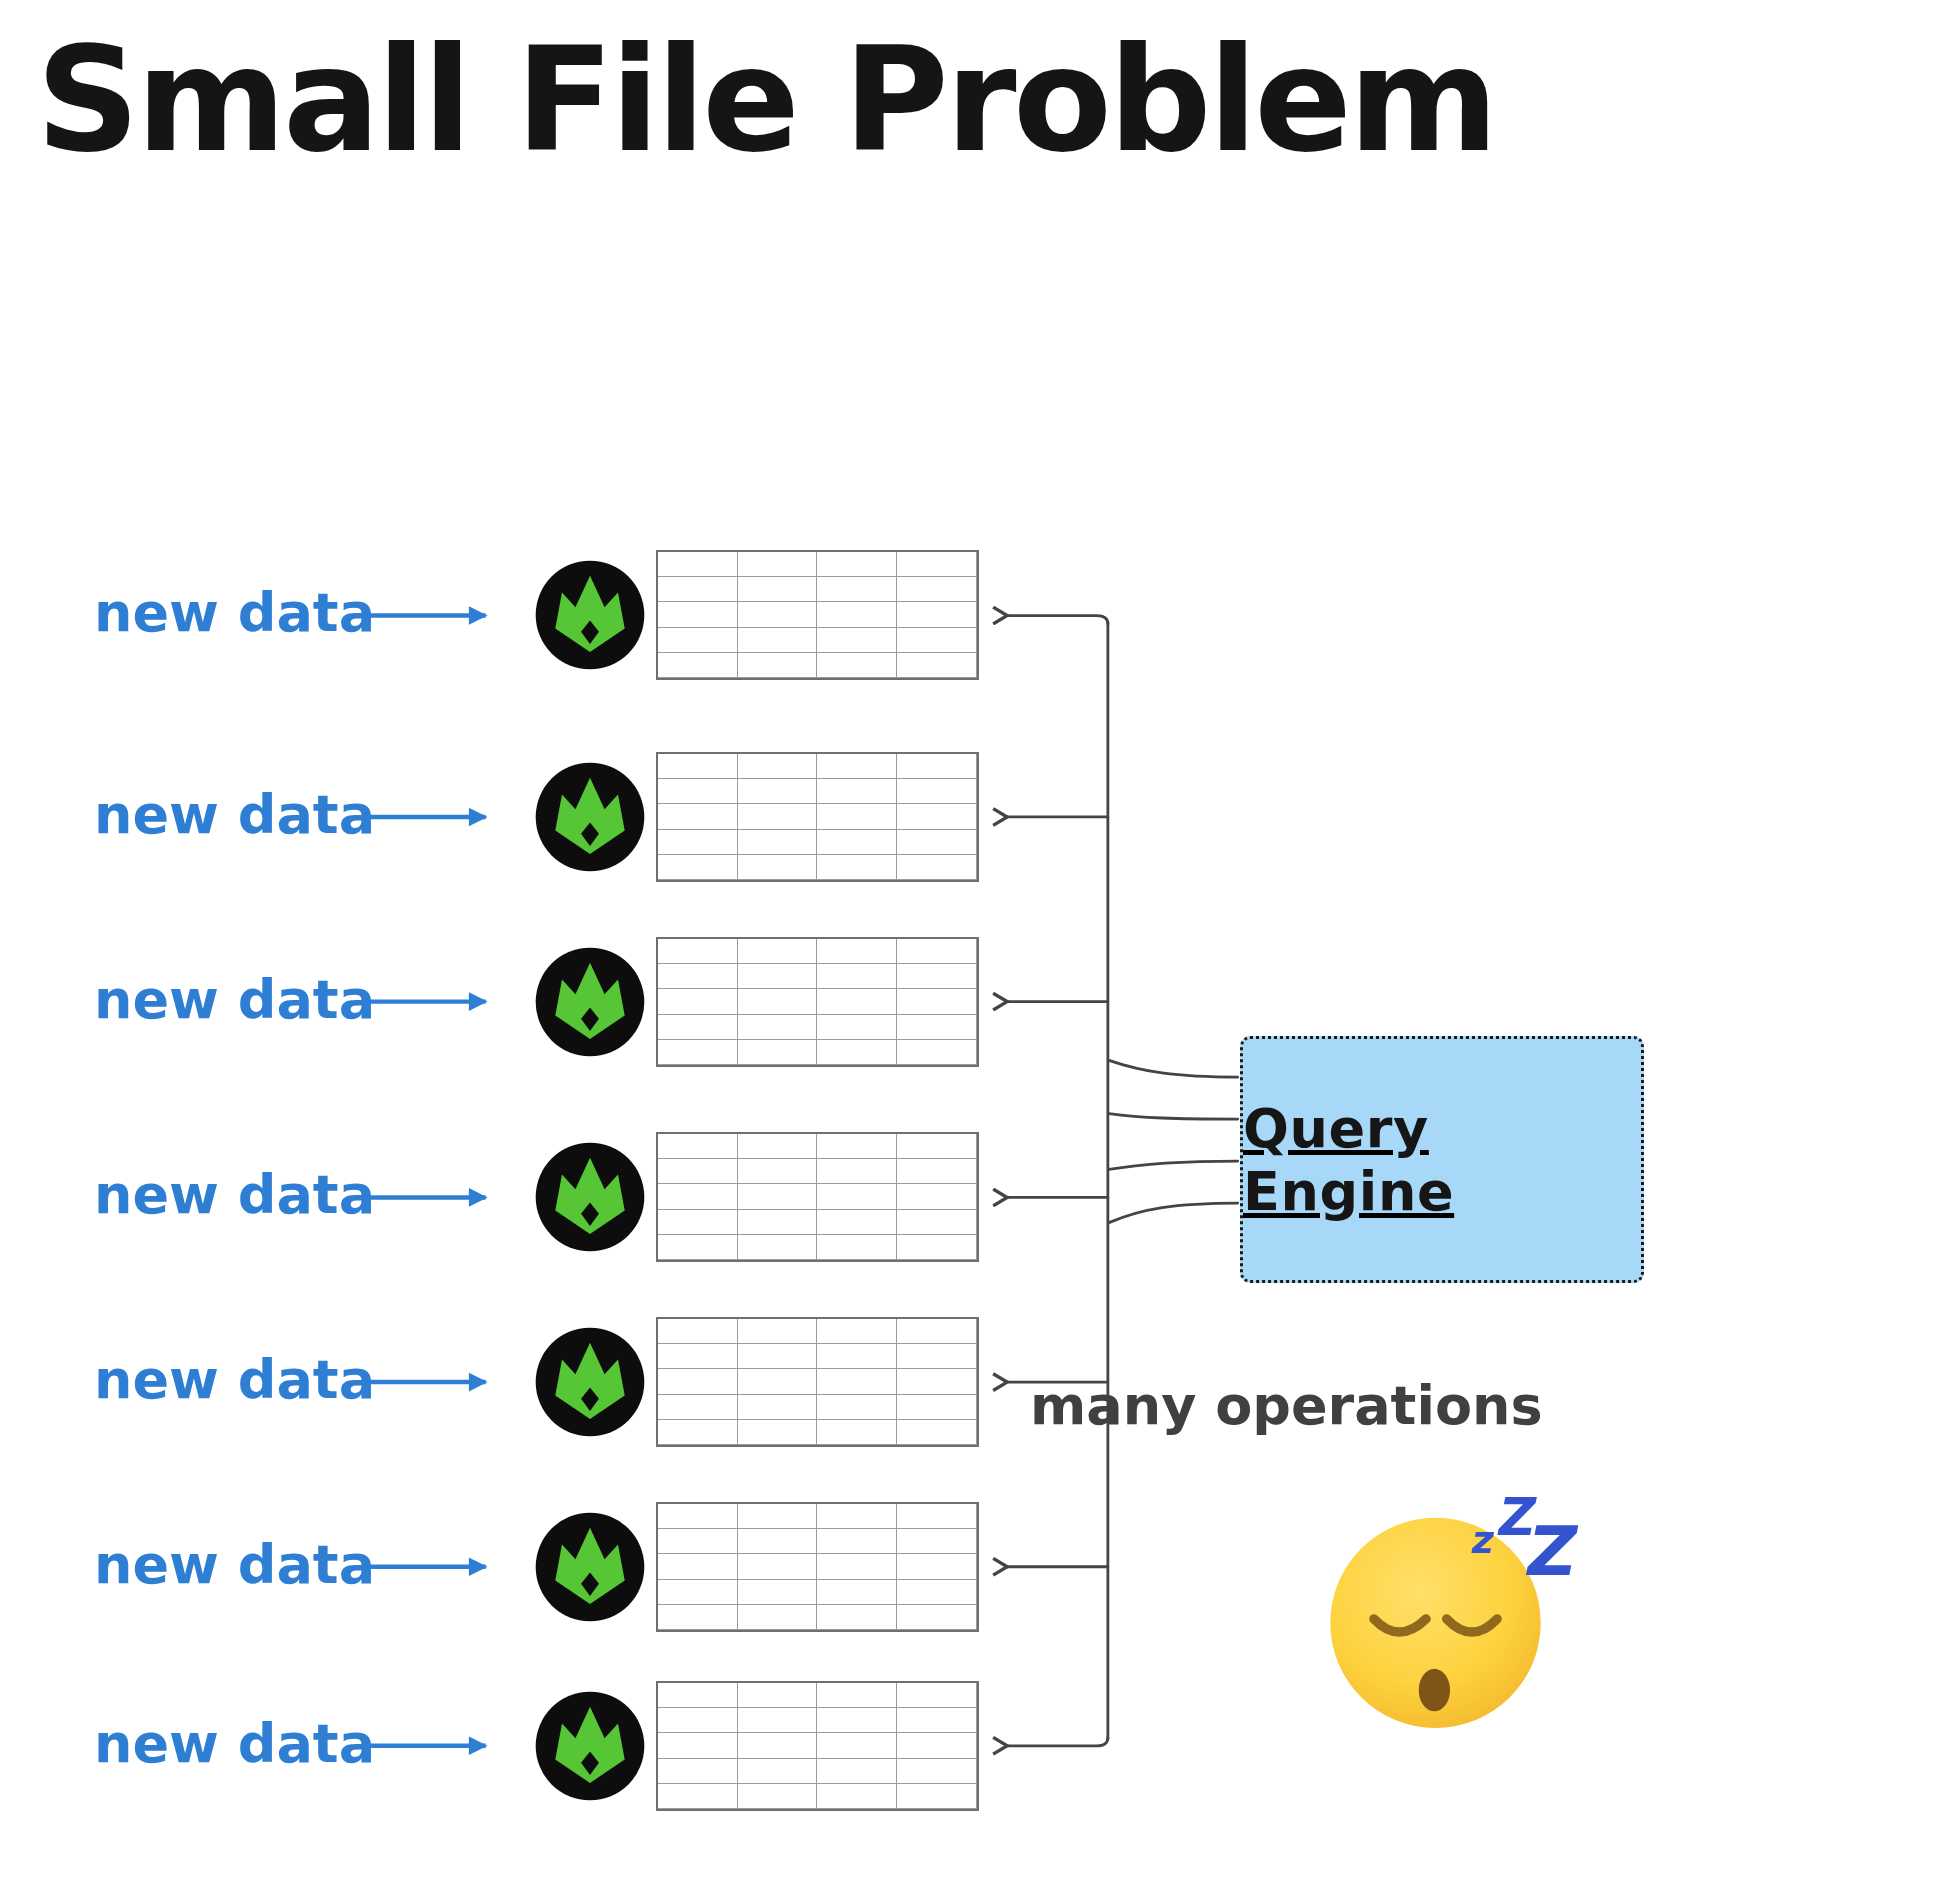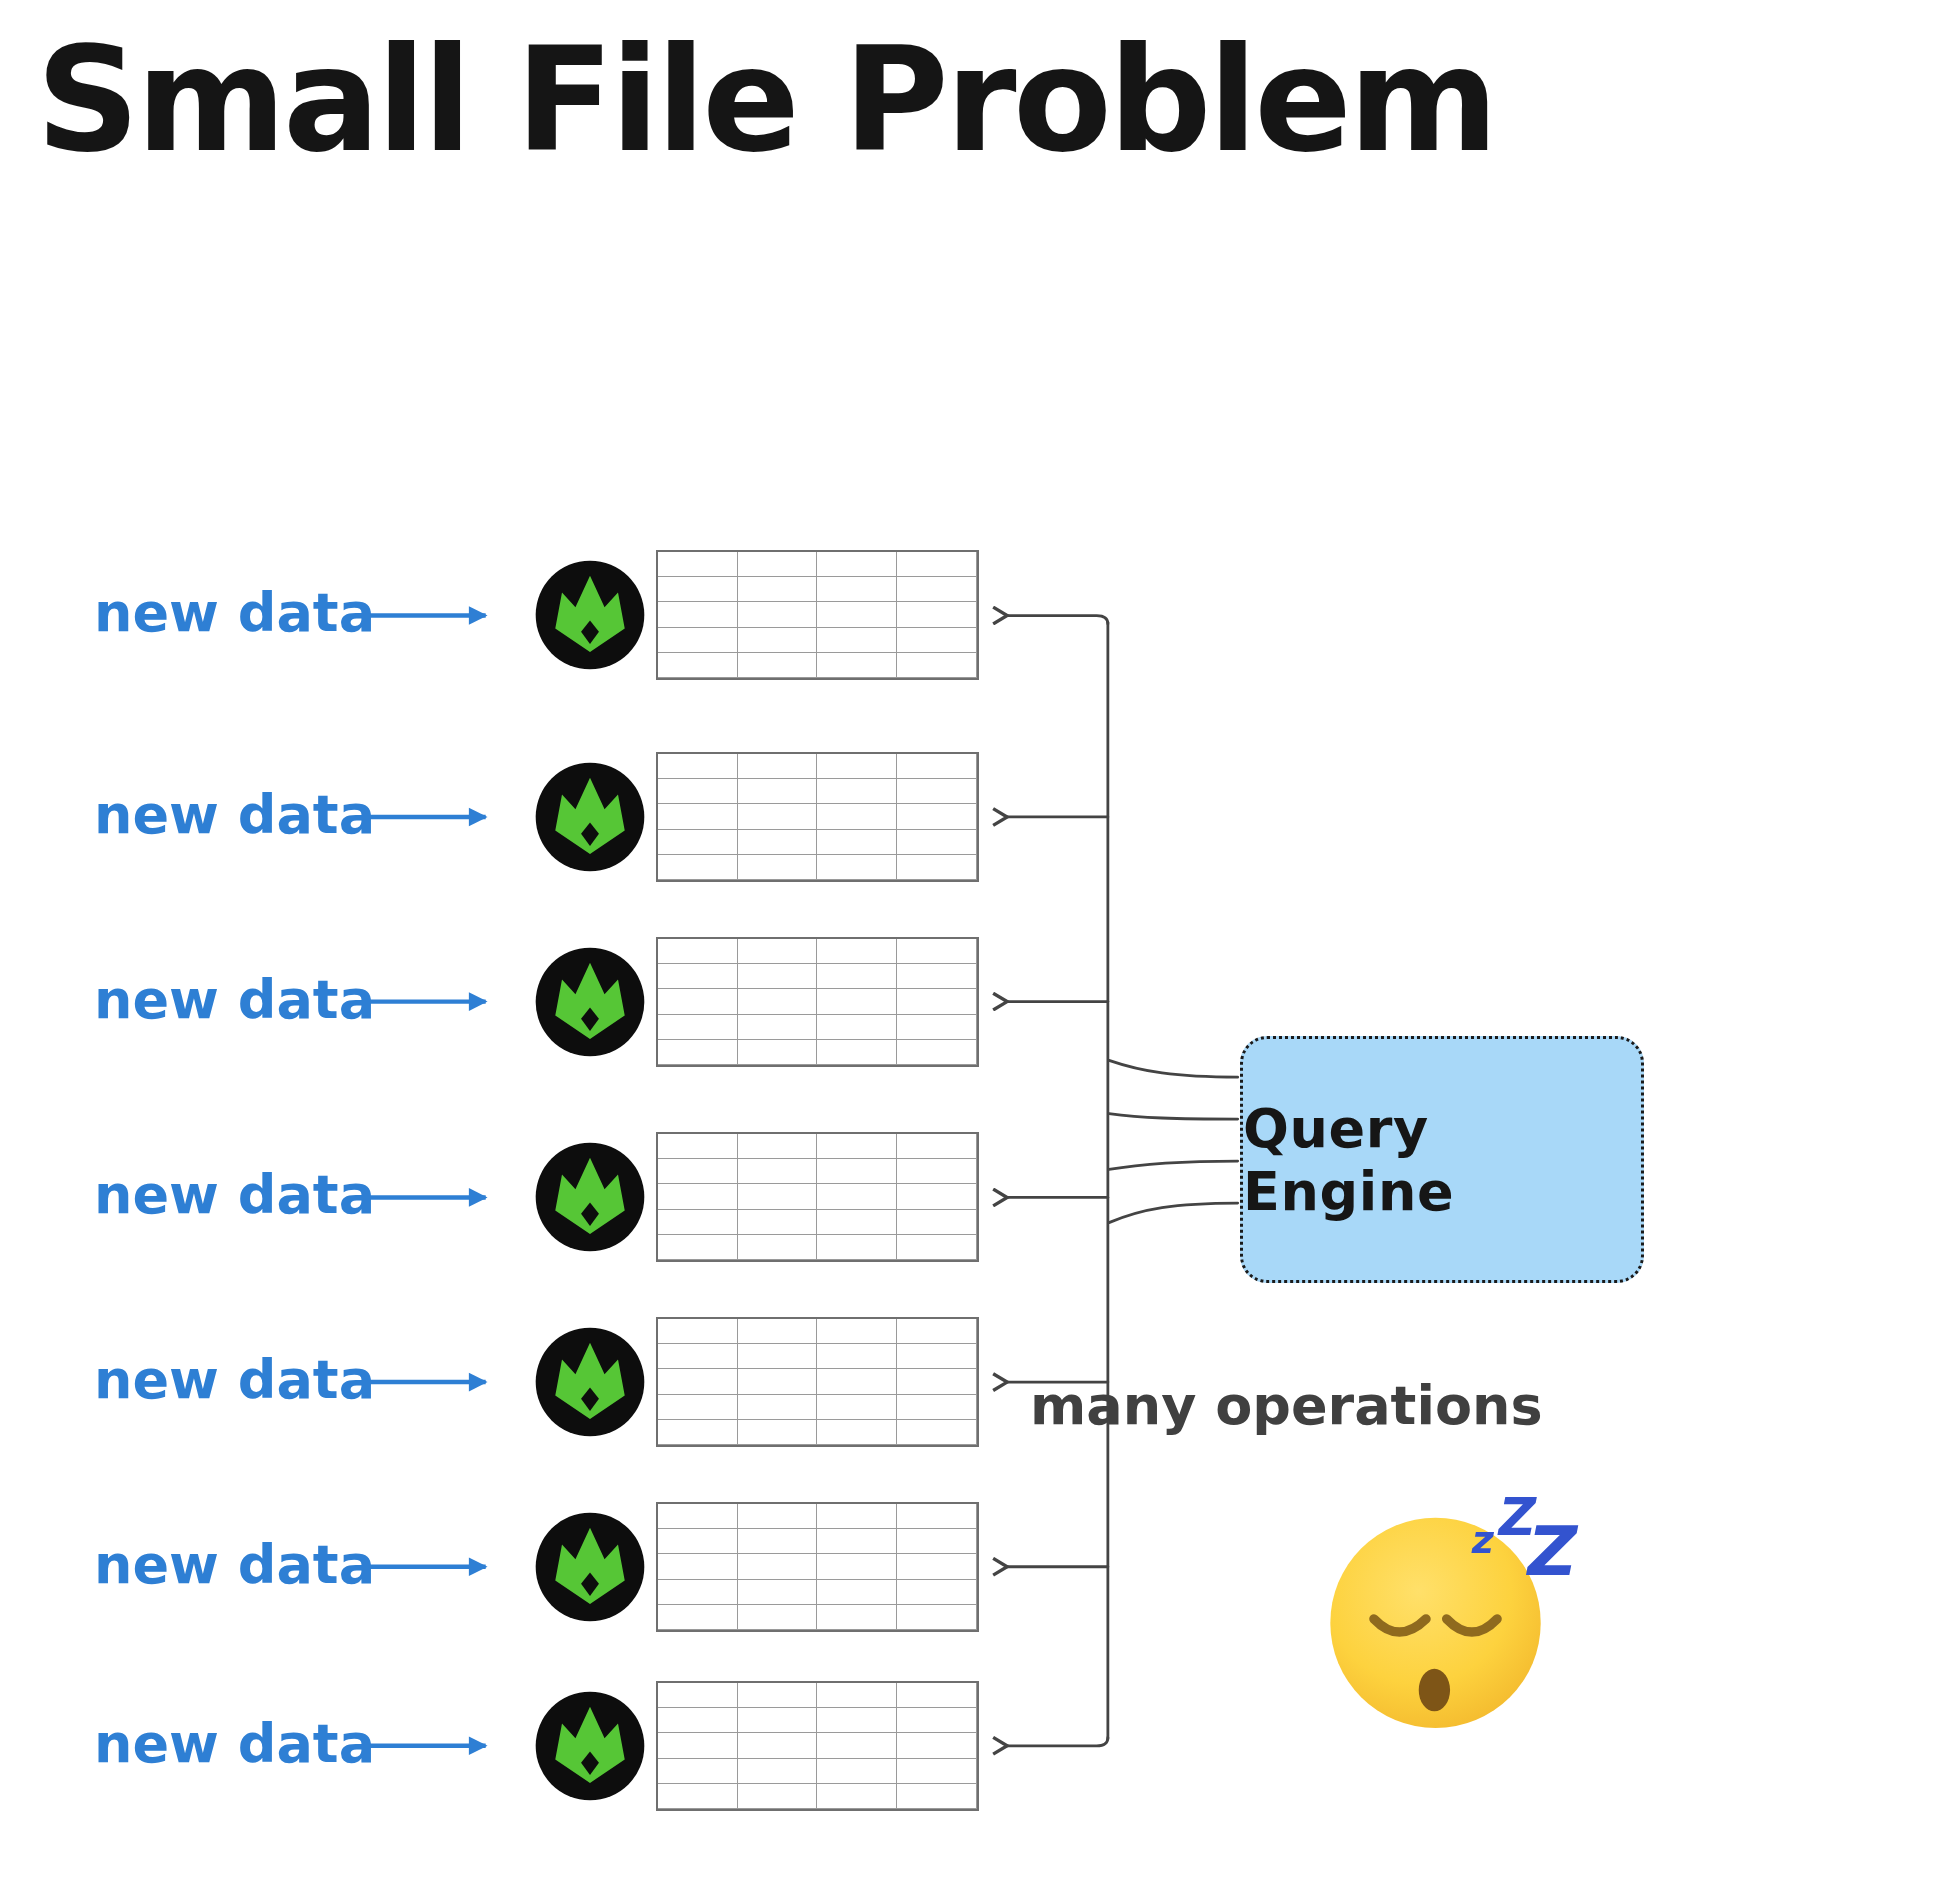--- a/index.html
+++ b/index.html
@@ -18,22 +18,22 @@
               font-size:54px;font-weight:600;color:#2e7fd4;white-space:nowrap;}
   .row .icon{position:absolute;left:506px;top:11.2px;width:112px;height:112px;}
   .row .file-grid{position:absolute;left:628px;top:2.2px;width:323px;height:130px;
         border:2.2px solid #6f6f6f;background-color:#ffffff;
         background-image:
           repeating-linear-gradient(to right, transparent 0 calc(25% - 1.1px), #9a9a9a calc(25% - 1.1px) 25%),
           repeating-linear-gradient(to bottom, transparent 0 calc(20% - 1.1px), #9a9a9a calc(20% - 1.1px) 20%);
         box-sizing:border-box;}
 
   .engine{position:absolute;left:1240px;top:1036px;width:404px;height:247px;z-index:2;
-          background:#a8d8f8;border:3.9px dotted #1a1a1a;border-radius:27px;
-          display:flex;align-items:center;justify-content:flex-start;box-sizing:border-box;}
+          background:#a8d8f8;border:3.9px dotted #1a1a1a;border-radius:10px;
+          display:flex;align-items:center;justify-content:flex-start;box-sizing:border-box;text-decoration:underline;}
   .engine .engine-label{font-size:54px;font-weight:600;color:#161616;letter-spacing:0.6px;}
 
   .annotation{position:absolute;left:1030px;top:1374px;z-index:2;
               font-size:54px;font-weight:700;color:#404040;white-space:nowrap;}
 
   .emoji{position:absolute;left:1304px;top:1469px;width:291px;height:263px;z-index:2;}
 </style>
 </head>
 <body>
 

